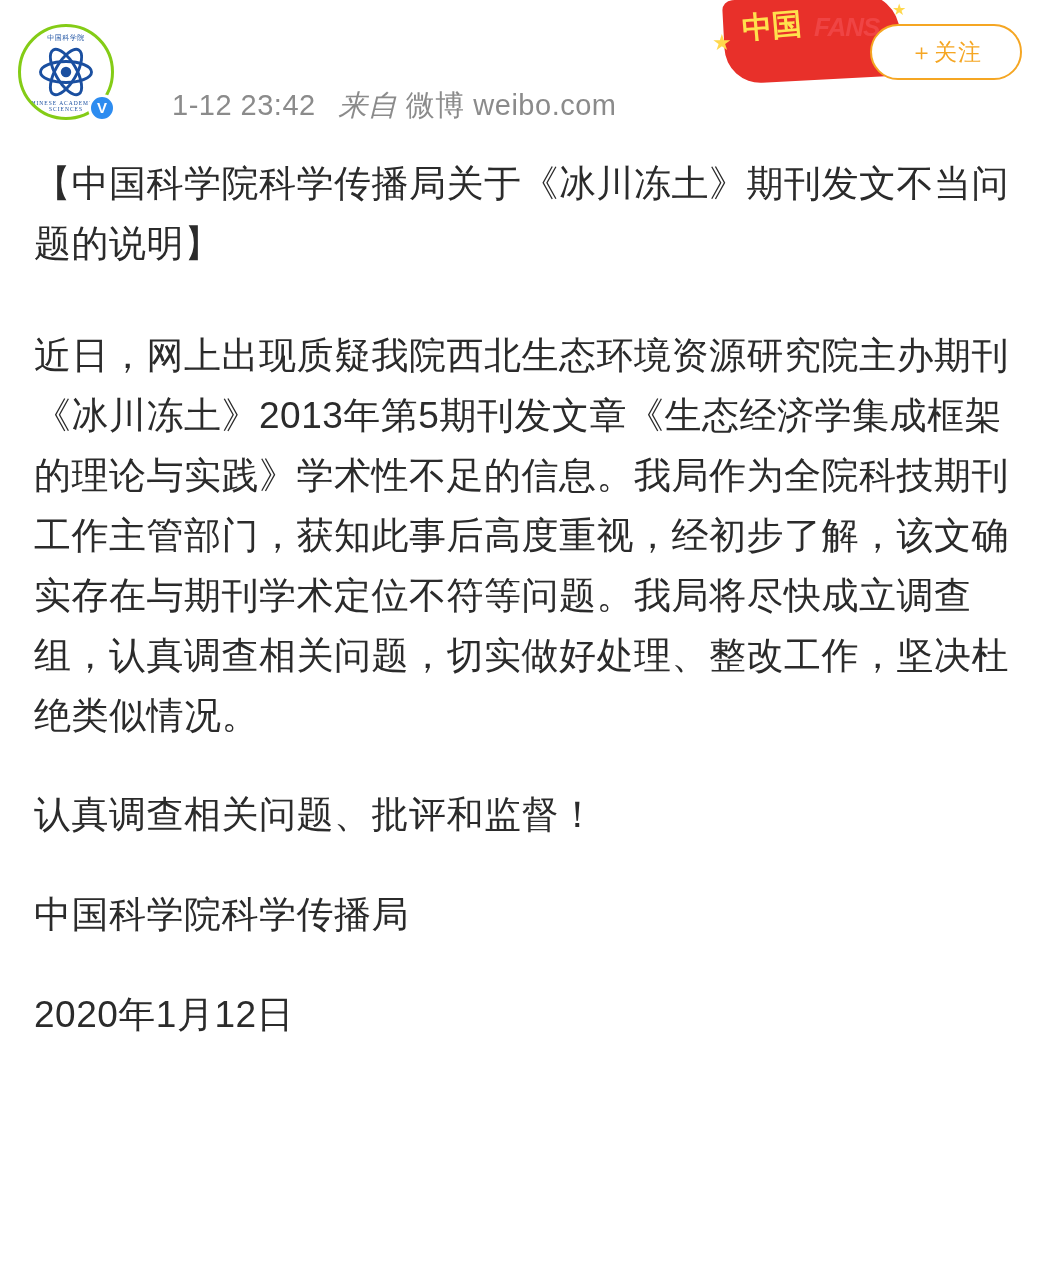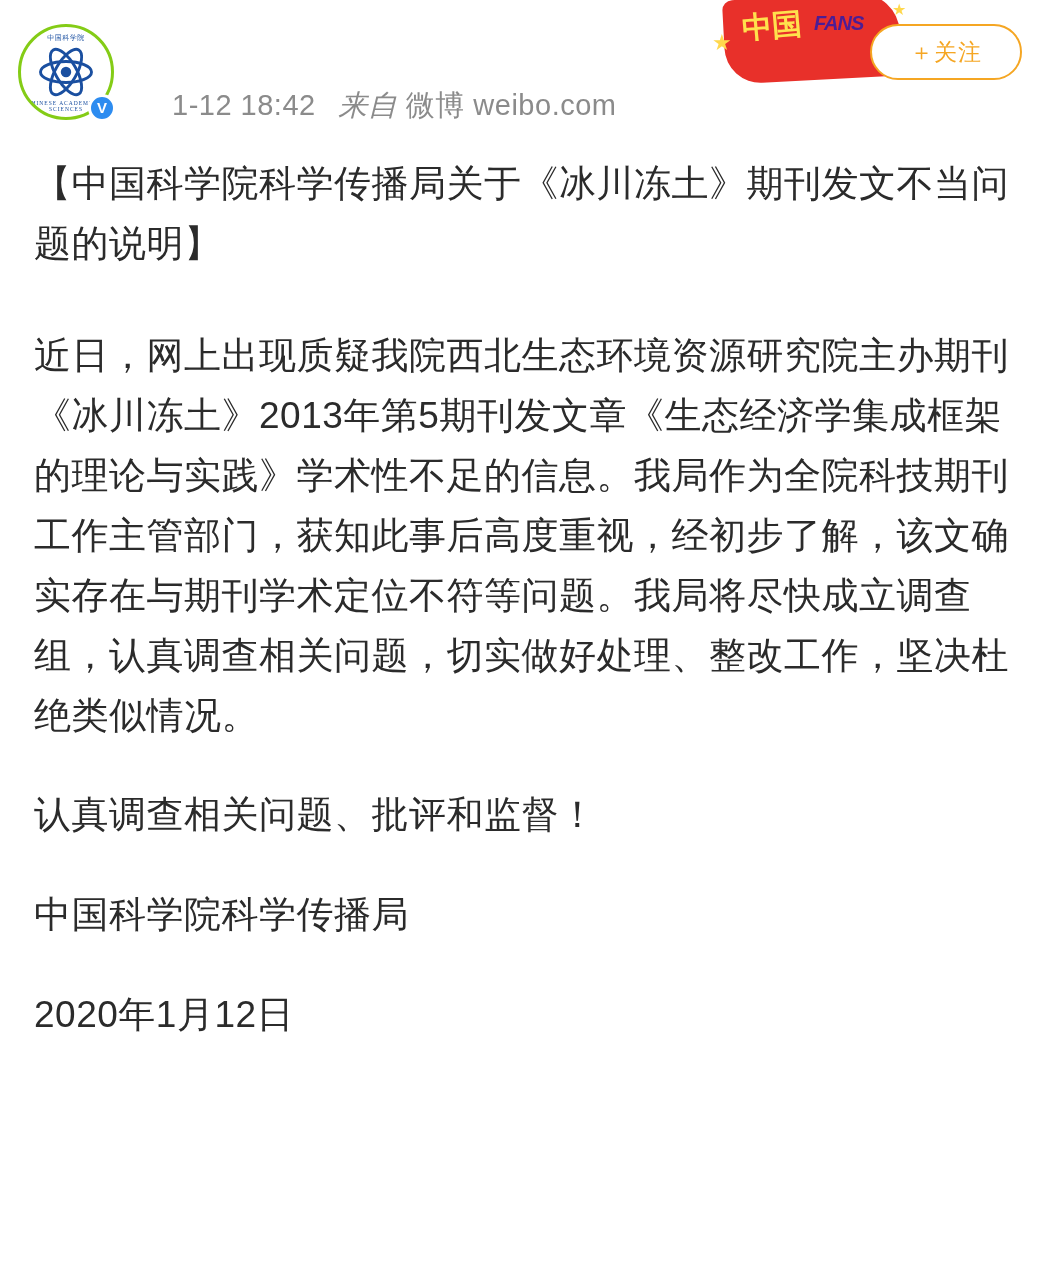--- a/index.html
+++ b/index.html
@@ -187,22 +187,22 @@
     color: #ffe14d;
     font-size: 30px;
     font-weight: bold;
     transform: rotate(-5deg);
     font-family: "Liberation Serif", serif;
   }
   .promo .fans {
     position: absolute;
     left: 108px;
     top: 20px;
-    color: #4c1d95;
-    font-size: 20px;
+    color: #ef4444;
+    font-size: 26px;
     font-weight: bold;
     font-style: italic;
     letter-spacing: -1px;
   }
   .promo .star {
     position: absolute;
     left: 6px;
     top: 38px;
     color: #ffd84d;
     font-size: 22px;
@@ -247,21 +247,21 @@
         </g>
         <circle cx="50" cy="50" r="9" fill="#1a4fa0"></circle>
       </svg>
       <div class="ring-text-bottom">CHINESE ACADEMY OF SCIENCES</div>
     </div>
     <div class="badge-v blue">V</div>
   </div>
 
 
   <div class="meta-row">
-    <span>1-12 18:42</span>
+    <span>1-12 23:42</span>
     <span class="src">来自</span>
     <span>微博</span>
     <span class="site">weibo.com</span>
   </div>
 
   <div class="promo">
     <div class="burst"></div>
     <div class="star">★</div>
     <div class="star2">★</div>
     <div class="cn">中国</div>

